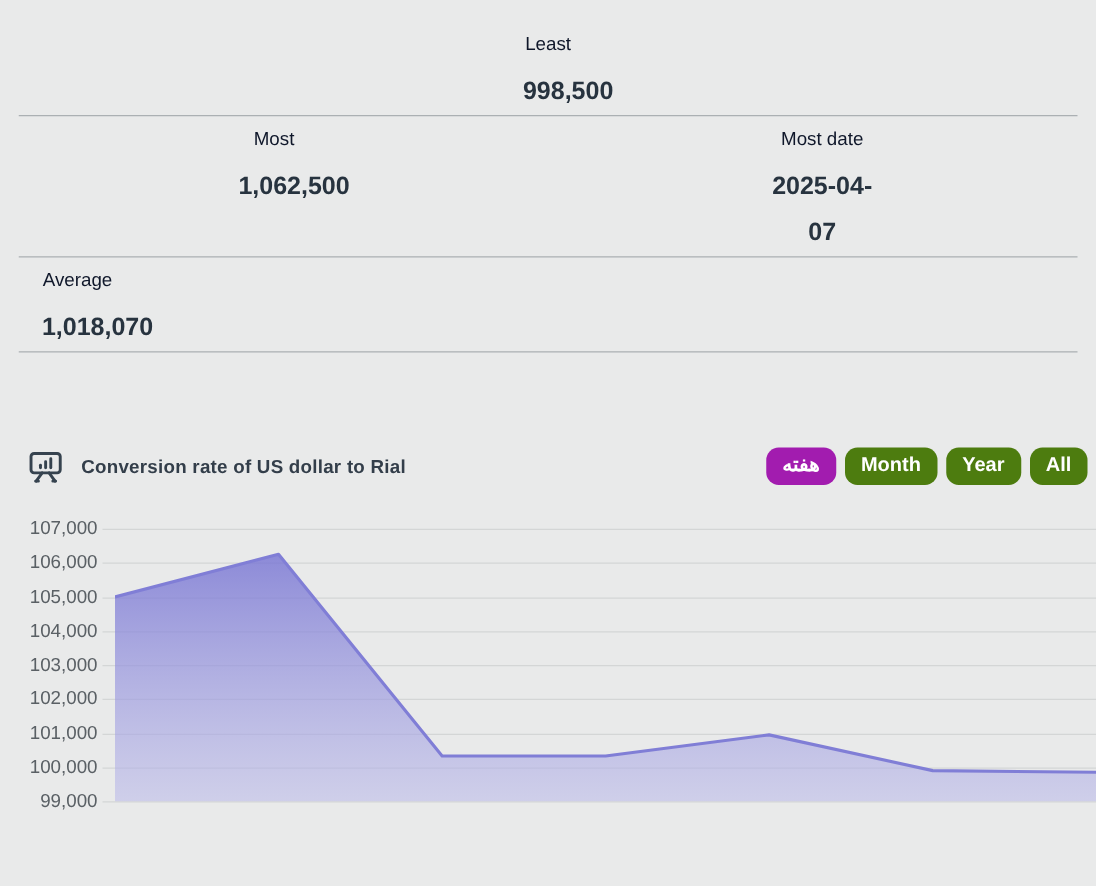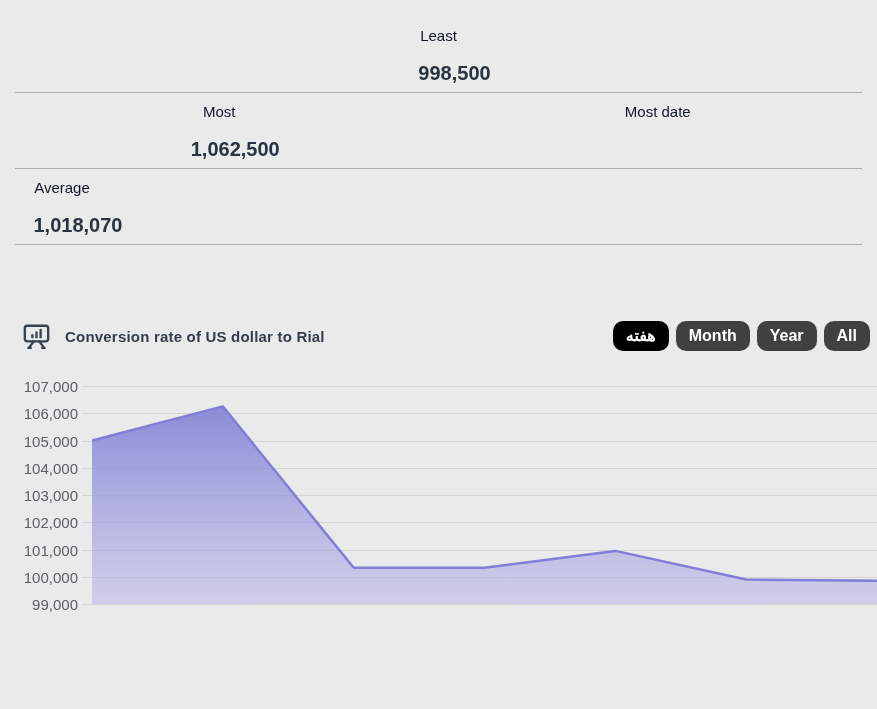--- a/index.html
+++ b/index.html
@@ -33,26 +33,26 @@
   }
   .chart-icon { width: 33px; height: 33px; display: inline-block; }
   .chart-title {
     font-size: 15px; font-weight: 600; color: #333e4a;
     margin: 0 0 0 12px; letter-spacing: 0.2px;
   }
   .tabs { margin-left: auto; display: flex; gap: 7px; }
   .tab {
     height: 30px; padding: 0 13px;
     border: none; border-radius: 10px;
-    background: #404040; color: #ffffff;
+    background: #4d7c0f; color: #ffffff;
     font-size: 16px; font-weight: 700;
     font-family: "Liberation Sans", sans-serif;
     cursor: pointer; line-height: 30px;
   }
-  .tab.active { background: #000000; text-align: right; }
+  .tab.active { background: #a21caf; text-align: right; }
 
   
   #chart { position: relative; margin-top: 18px; height: 264px; }
   .tick-label {
     position: absolute; left: 0; width: 78px;
     text-align: right; font-size: 15px; color: #5a6065;
     transform: translateY(-50%);
   }
   .gridline {
     position: absolute; left: 82px; right: 0;
@@ -73,20 +73,21 @@
   </div>
   <div class="divider"></div>
 
   <div class="stats-row">
     <div class="cell">
       <div class="stat-label">Most</div>
       <div class="stat-value">1,062,500</div>
     </div>
     <div class="cell">
       <div class="stat-label">Most date</div>
+      <div class="stat-value value-narrow">2025-04-07</div>
     </div>
   </div>
   <div class="divider"></div>
 
   <div class="stats-row row-average">
     <div class="cell cell-avg">
       <div class="stat-label">Average</div>
       <div class="stat-value">1,018,070</div>
     </div>
   </div>

